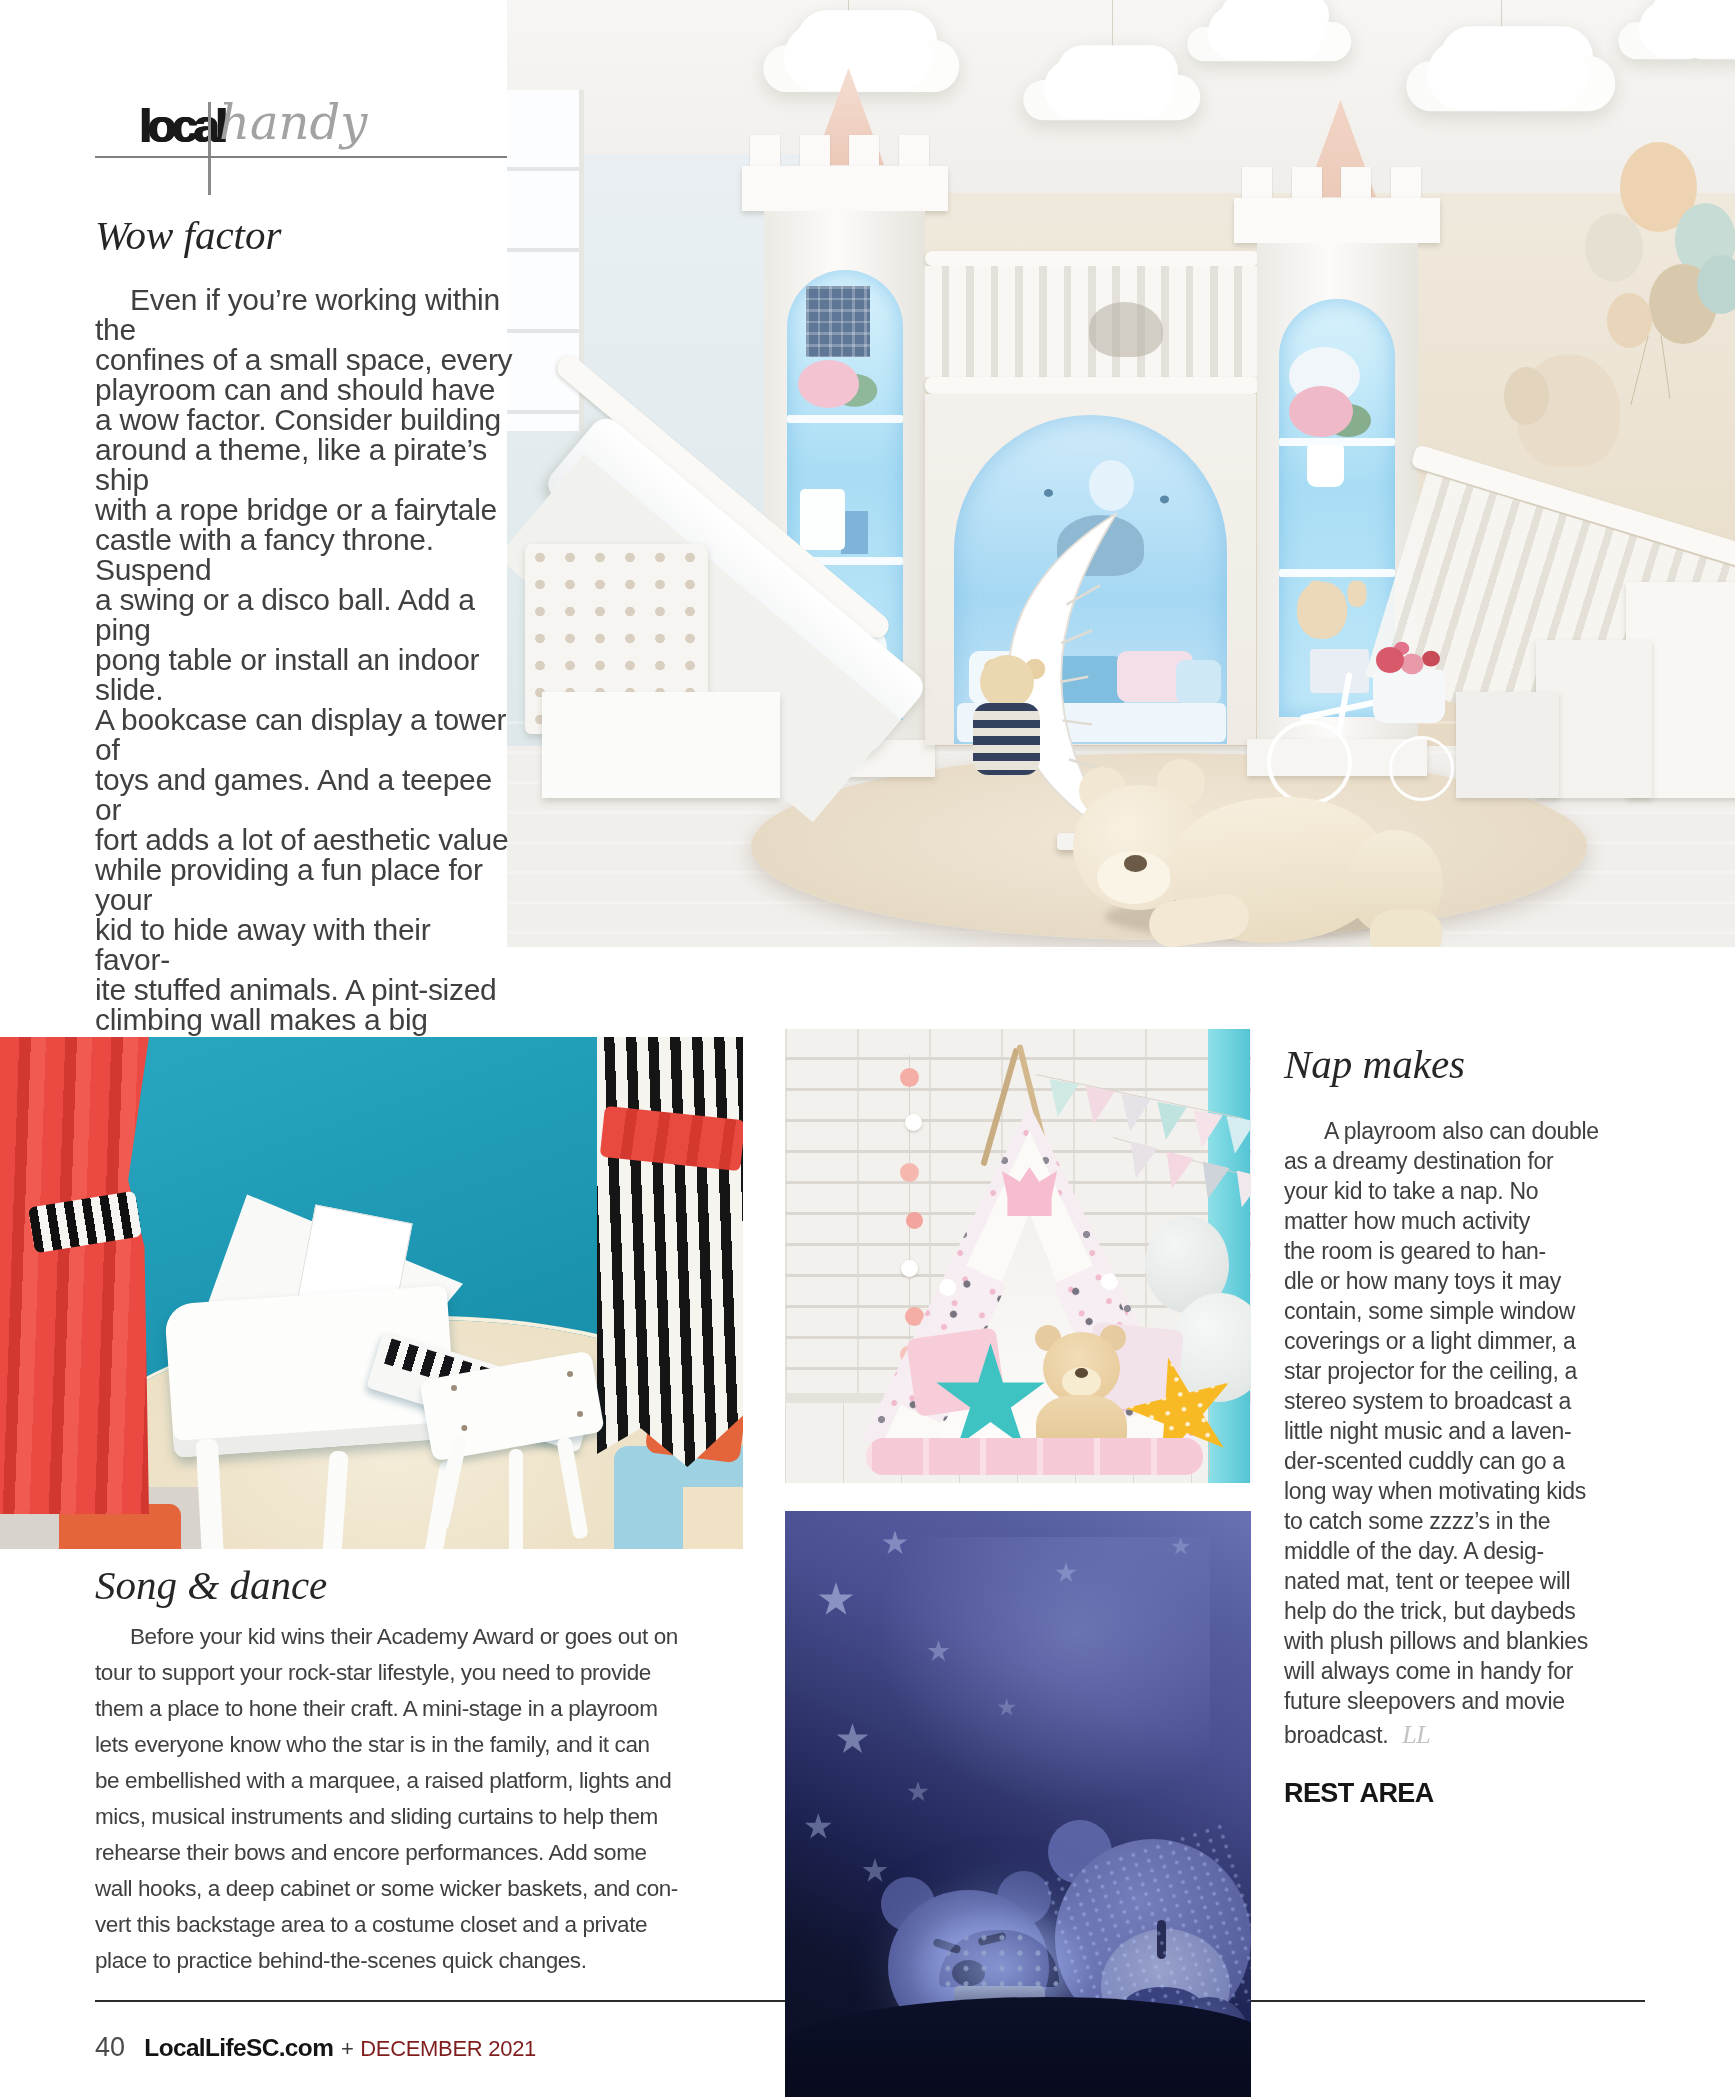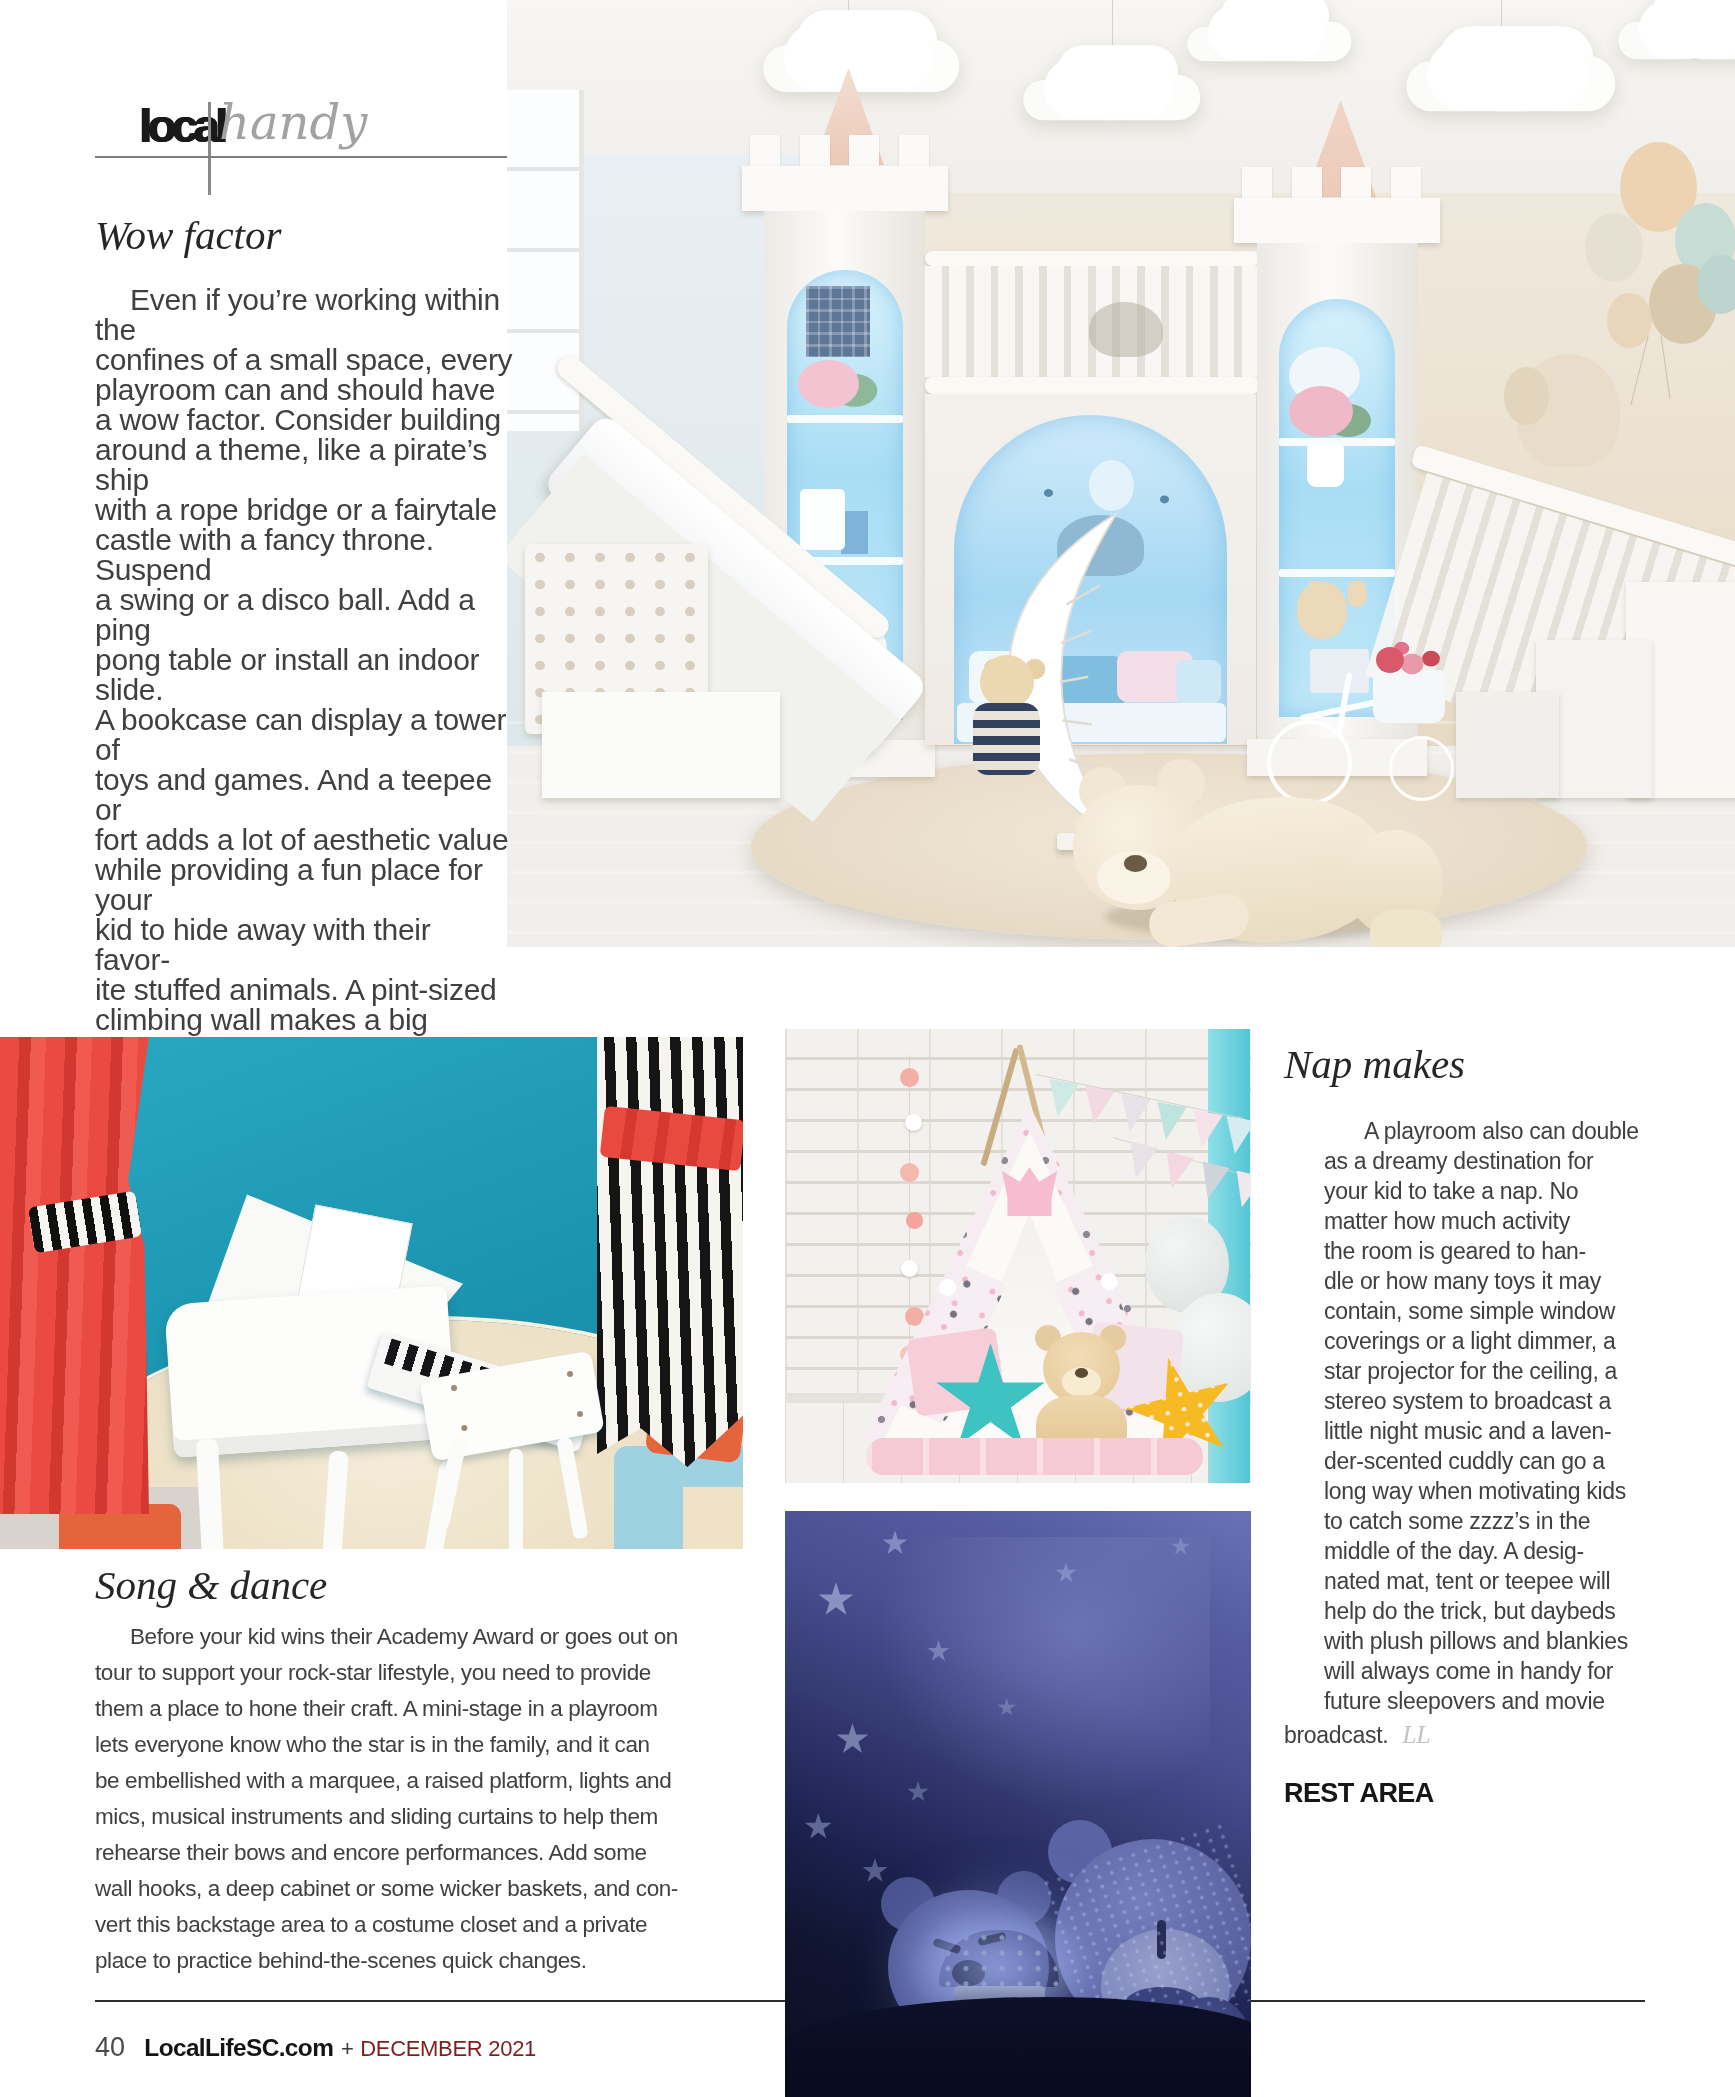--- a/index.html
+++ b/index.html
@@ -385,21 +385,21 @@
     <div class="abs" style="left:169px;top:475px;width:91px;height:23px;border-radius:5.1px;background:linear-gradient(180deg,#9aa6c8,#5d688c);"></div>
 
     <div class="abs" style="left:277px;top:335px;width:193px;height:180px;transform:rotate(-18deg);opacity:.7;
          background-image:radial-gradient(circle,rgba(185,205,255,.5) 1.6px,transparent 2.3px);background-size:13px 10.3px;"></div>
 
     <div class="abs" style="left:-13px;top:486px;width:502px;height:116px;
          border-radius:55% 45% 0 0 / 58px 45px 0 0;background:linear-gradient(180deg,#0c1029,#070a1c);"></div>
   </div>
 
   <div class="headline abs" style="left:1284px;top:1041px;font-size:41px;line-height:46px;">Nap makes</div>
-  <div class="body-text abs" style="left:1324px;top:1116px;width:399px;font-size:23px;line-height:30px;letter-spacing:-0.3px;text-indent:40px;">A playroom also can double
+  <div class="body-text abs" style="left:1284px;top:1116px;width:399px;font-size:23px;line-height:30px;letter-spacing:-0.3px;text-indent:40px;">A playroom also can double
 as a dreamy destination for
 your kid to take a nap. No
 matter how much activity
 the room is geared to han-
 dle or how many toys it may
 contain, some simple window
 coverings or a light dimmer, a
 star projector for the ceiling, a
 stereo system to broadcast a
 little night music and a laven-

